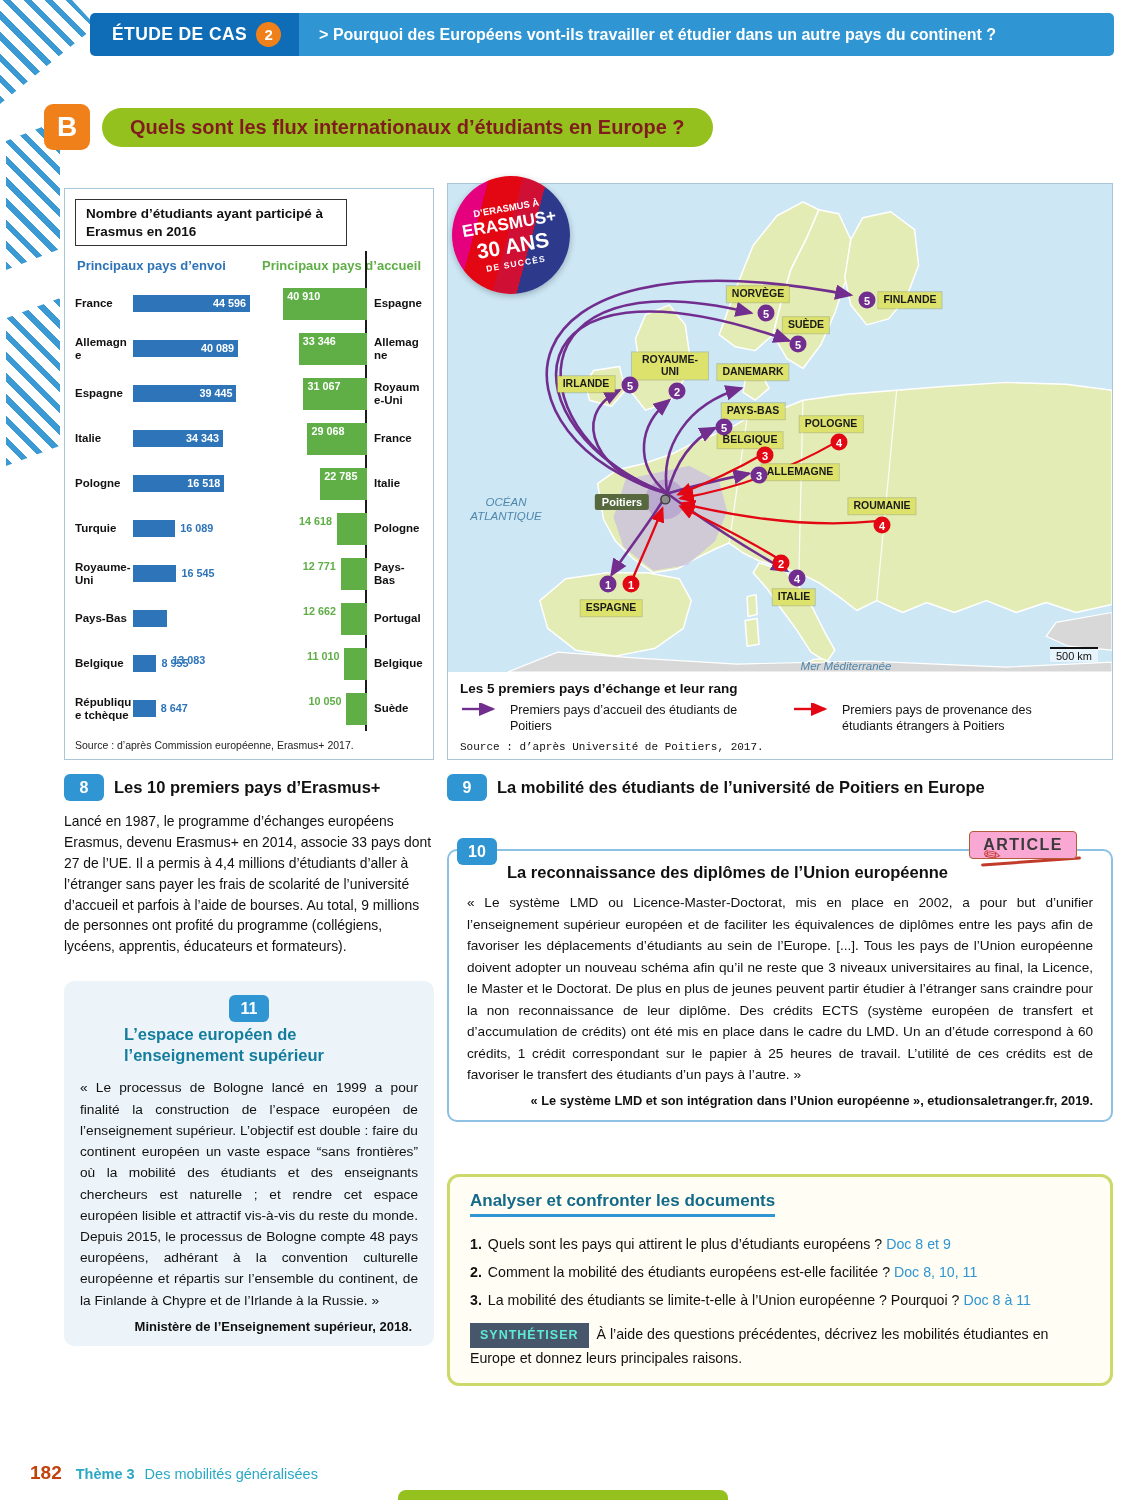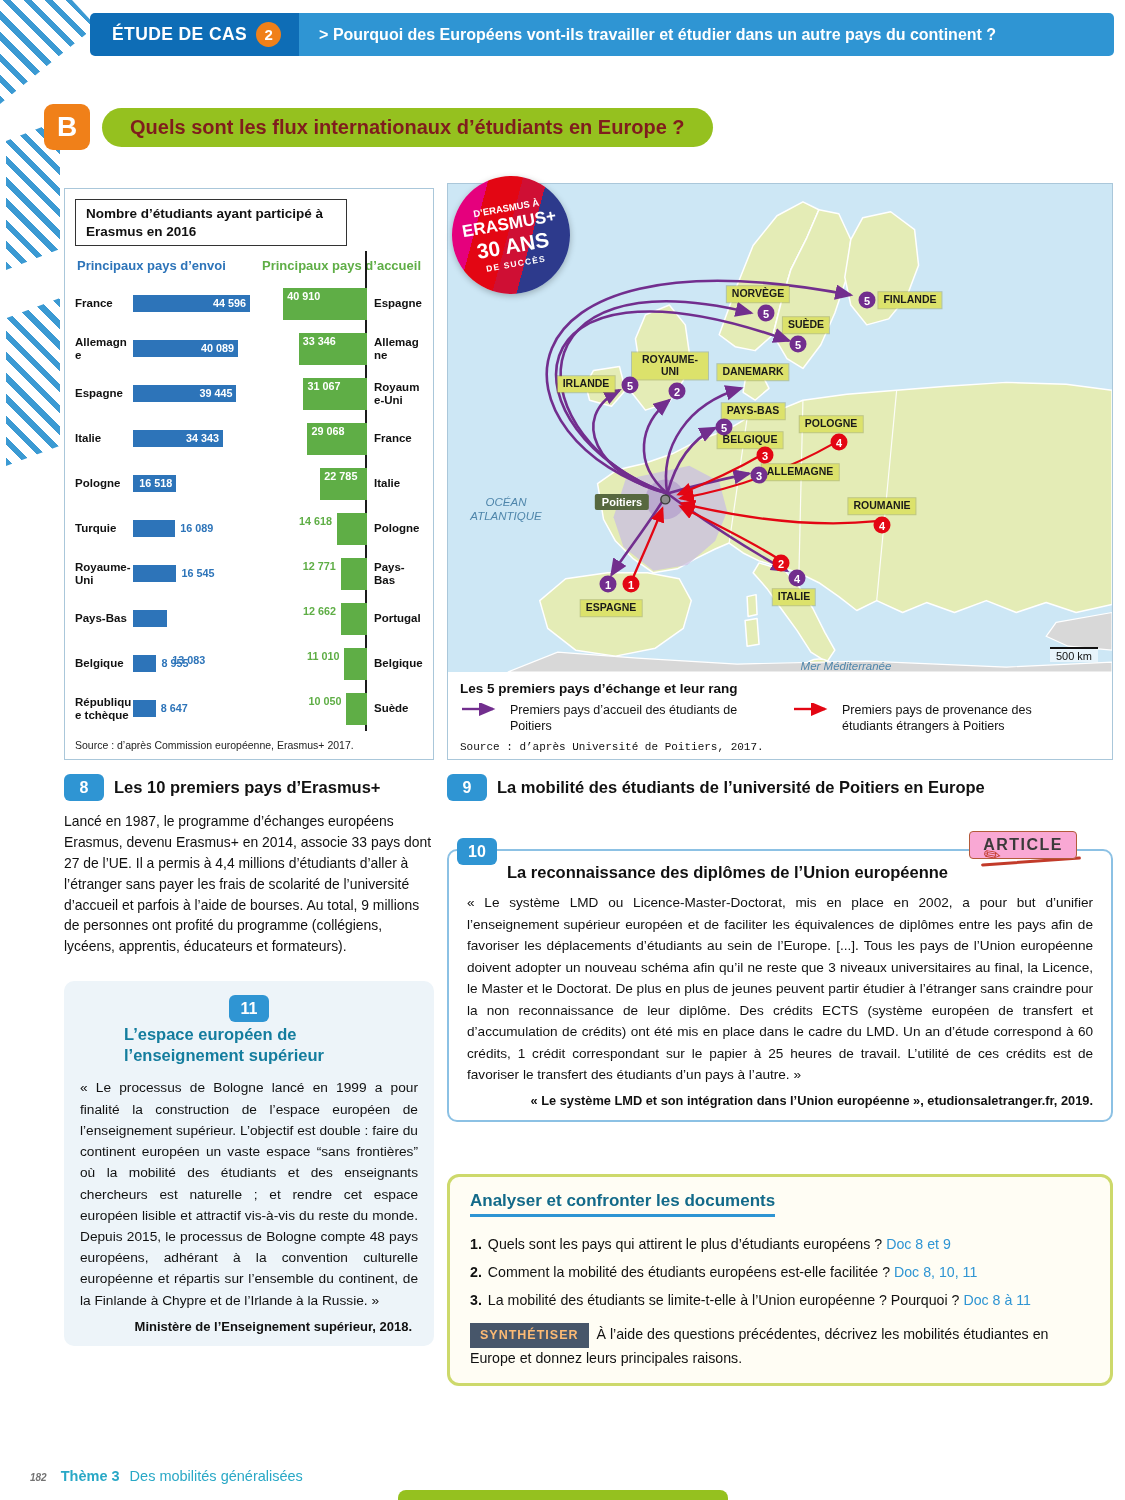--- a/index.html
+++ b/index.html
@@ -103,25 +103,25 @@
   .d10-body{font-size:13.6px;line-height:1.58;text-align:justify;}
   .d10-src{margin-top:8px;font-weight:bold;font-size:12.8px;text-align:right;}
 
   
   .anal{margin-top:52px;border:3px solid #cdd96b;border-radius:12px;background:#fffdf4;padding:14px 20px 14px;position:relative;}
   .anal-title{display:inline-block;color:#136a89;font-weight:bold;font-size:17px;border-bottom:3px solid var(--c-headerBlue);padding-bottom:3px;margin-bottom:10px;}
   .qitem{padding-left:22px;text-indent:-22px;font-size:14.2px;line-height:1.45;margin:7px 0;}
   .qnum{font-weight:bold;margin-right:6px;}
   .qrefs{color:var(--c-headerBlue);}
   .synth{margin-top:13px;font-size:14.2px;line-height:1.5;}
-  .synth-label{display:inline-block;background:#47566a;color:#fdba74;font-weight:bold;font-size:12.5px;letter-spacing:1px;padding:3px 10px;margin-right:8px;}
+  .synth-label{display:inline-block;background:#47566a;color:#5eead4;font-weight:bold;font-size:12.5px;letter-spacing:1px;padding:3px 10px;margin-right:8px;}
 
   
   .footer{position:absolute;left:30px;bottom:16px;font-size:14.5px;color:#29a8c6;}
-  .fpage{color:#737373;font-weight:bold;margin-right:10px;font-size:10px;font-style:italic;}
+  .fpage{color:#c2410c;font-weight:bold;margin-right:10px;font-size:19px;}
   .ftheme{font-weight:bold;margin-right:6px;}
   .bottom-tab{position:absolute;left:50%;bottom:0;transform:translateX(-50%);width:330px;height:10px;background:var(--c-sectionGreen);border-radius:8px 8px 0 0;}
 </style>
 </head>
 <body>
 
 <div class="page">
 
   <div class="stripe s1"></div>
   <div class="stripe s2"></div>
@@ -208,21 +208,21 @@
             <div class="rzone">
               <div class="bar" style="width: 69.2095%;">
                 <span class="val win" style="left: 4px;">29 068</span>
               </div>
             </div>
             <div class="rlabel">France</div>
           </div>
           <div class="crow">
             <div class="clabel">Pologne</div>
             <div class="lzone">
-              <div class="bar" style="width: 36.7067%;">
+              <div class="bar" style="width: 36.7067%; padding-left: 48px;">
                 <span class="val win" style="right: 4px;">16 518</span>
               </div>
             </div>
             <div class="gap"></div>
             <div class="rzone">
               <div class="bar" style="width: 54.25%;">
                 <span class="val win" style="left: 4px;">22 785</span>
               </div>
             </div>
             <div class="rlabel">Italie</div>

